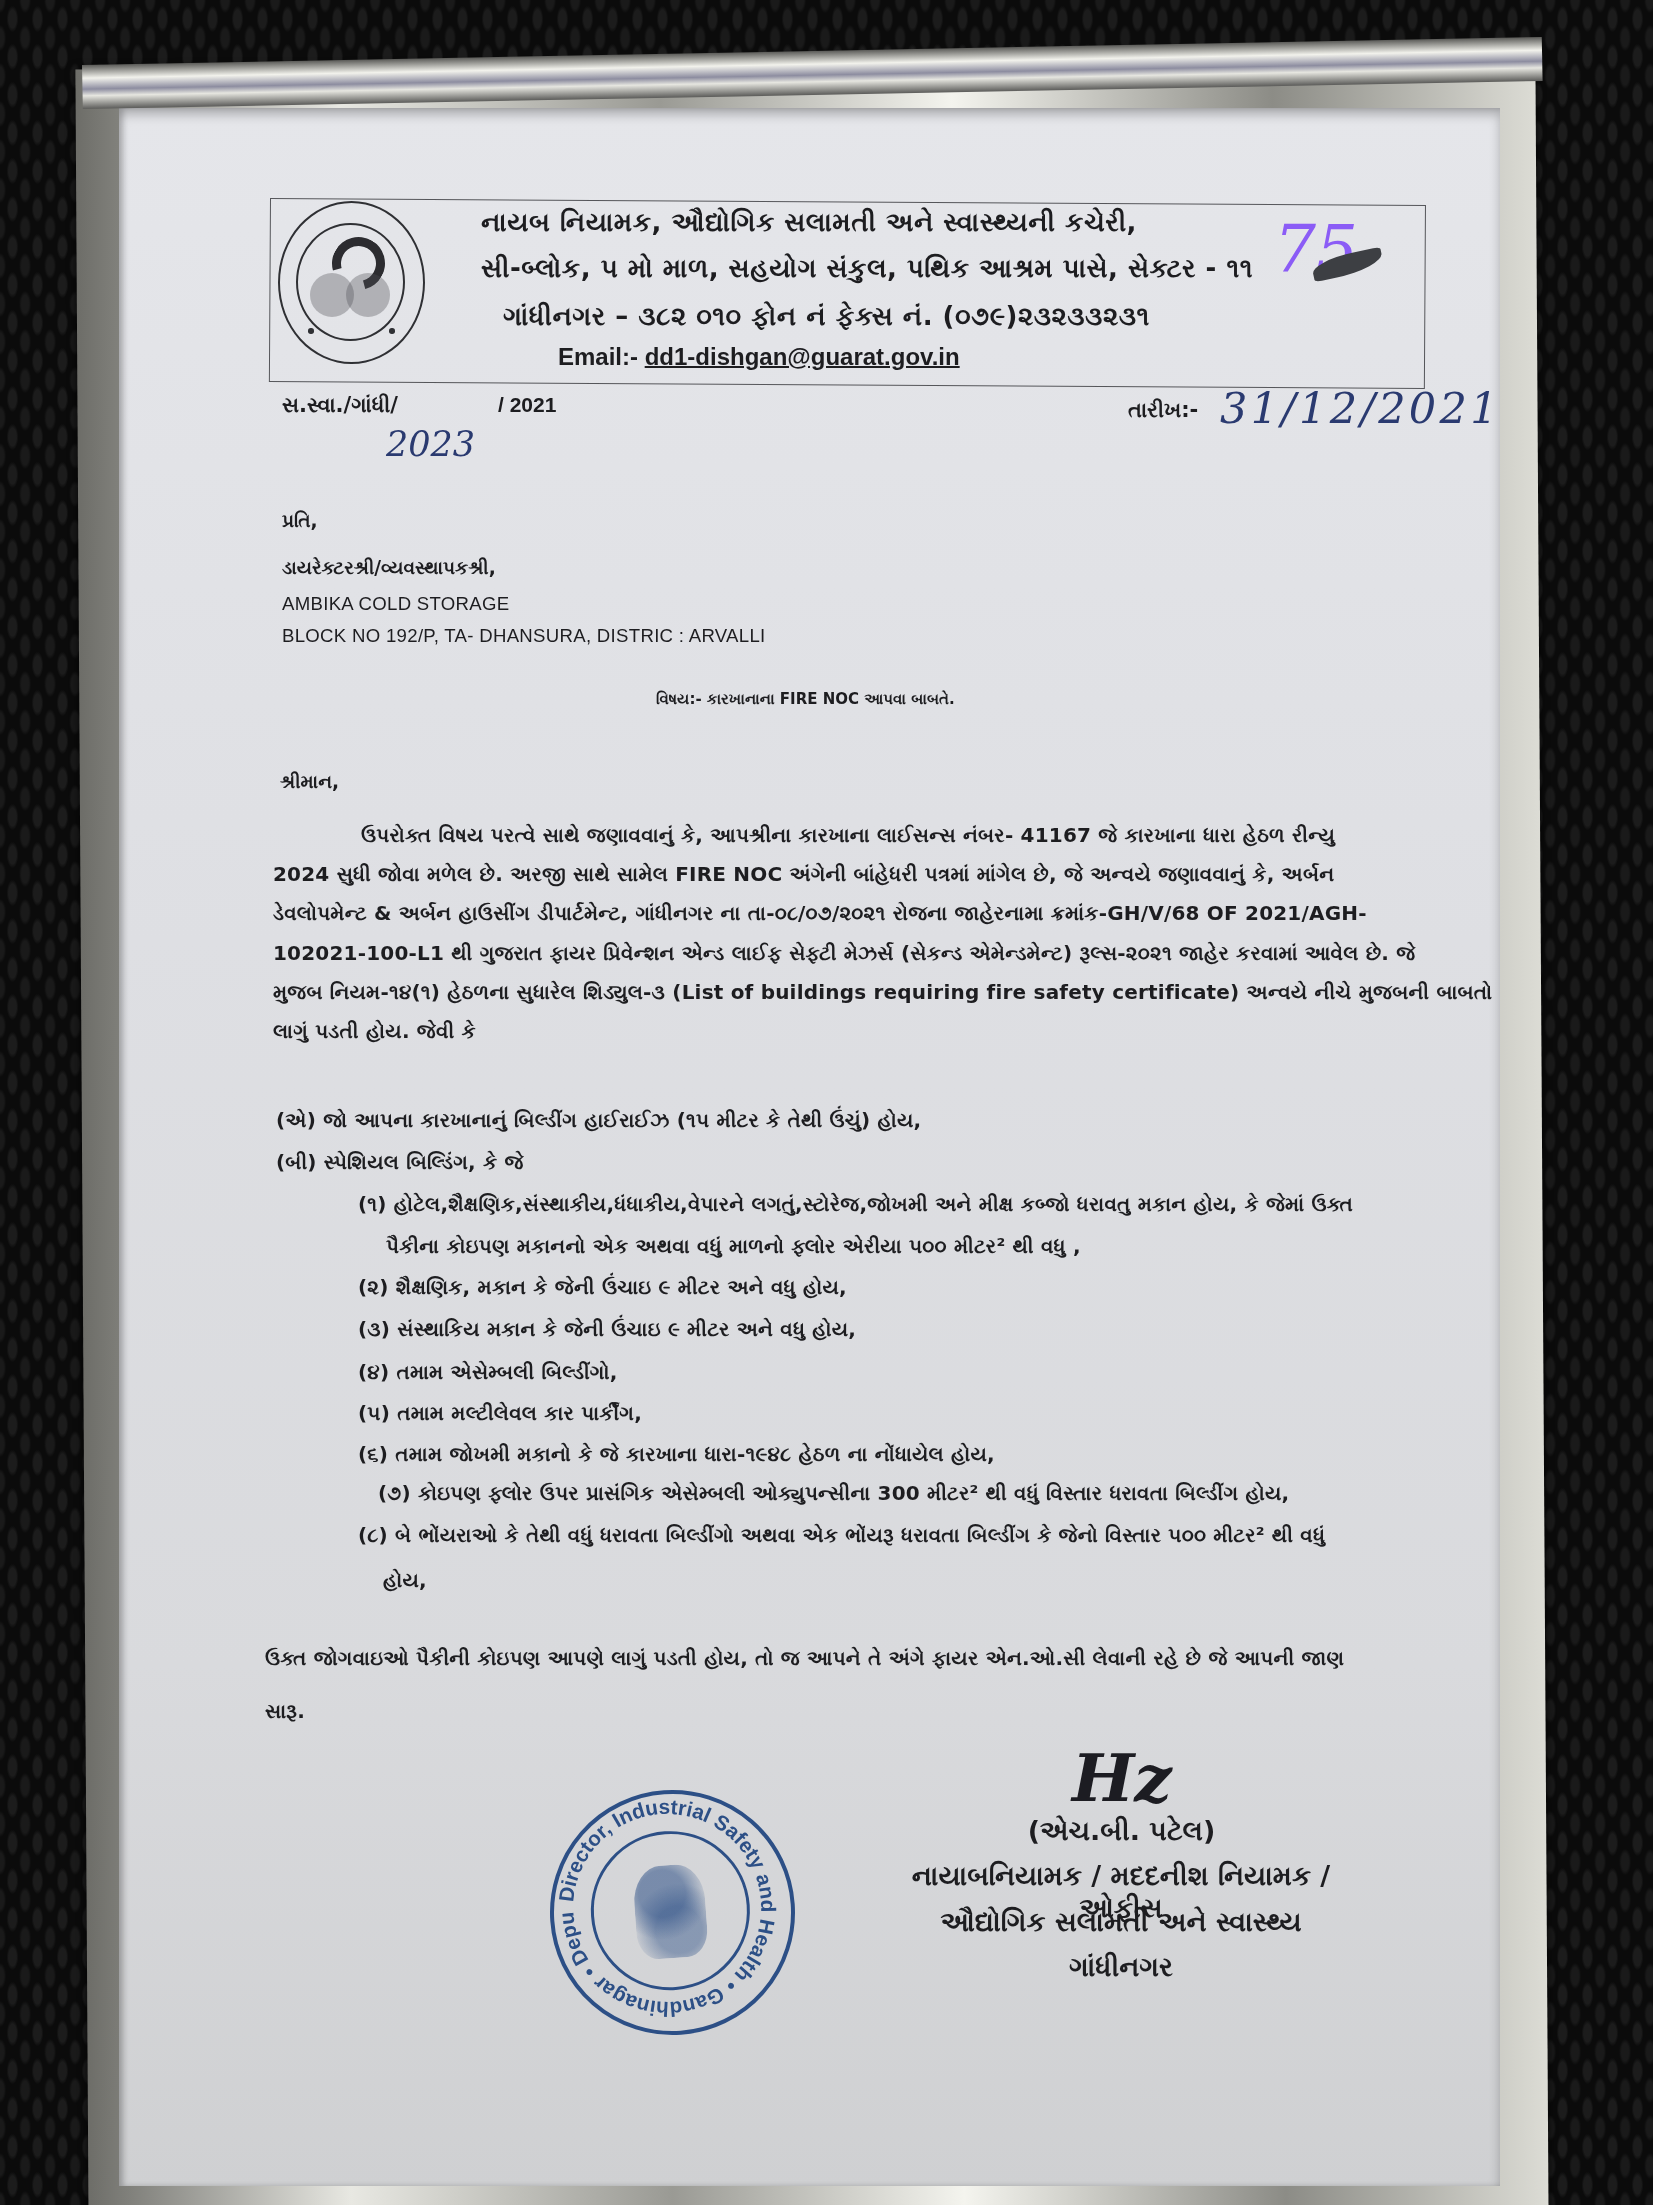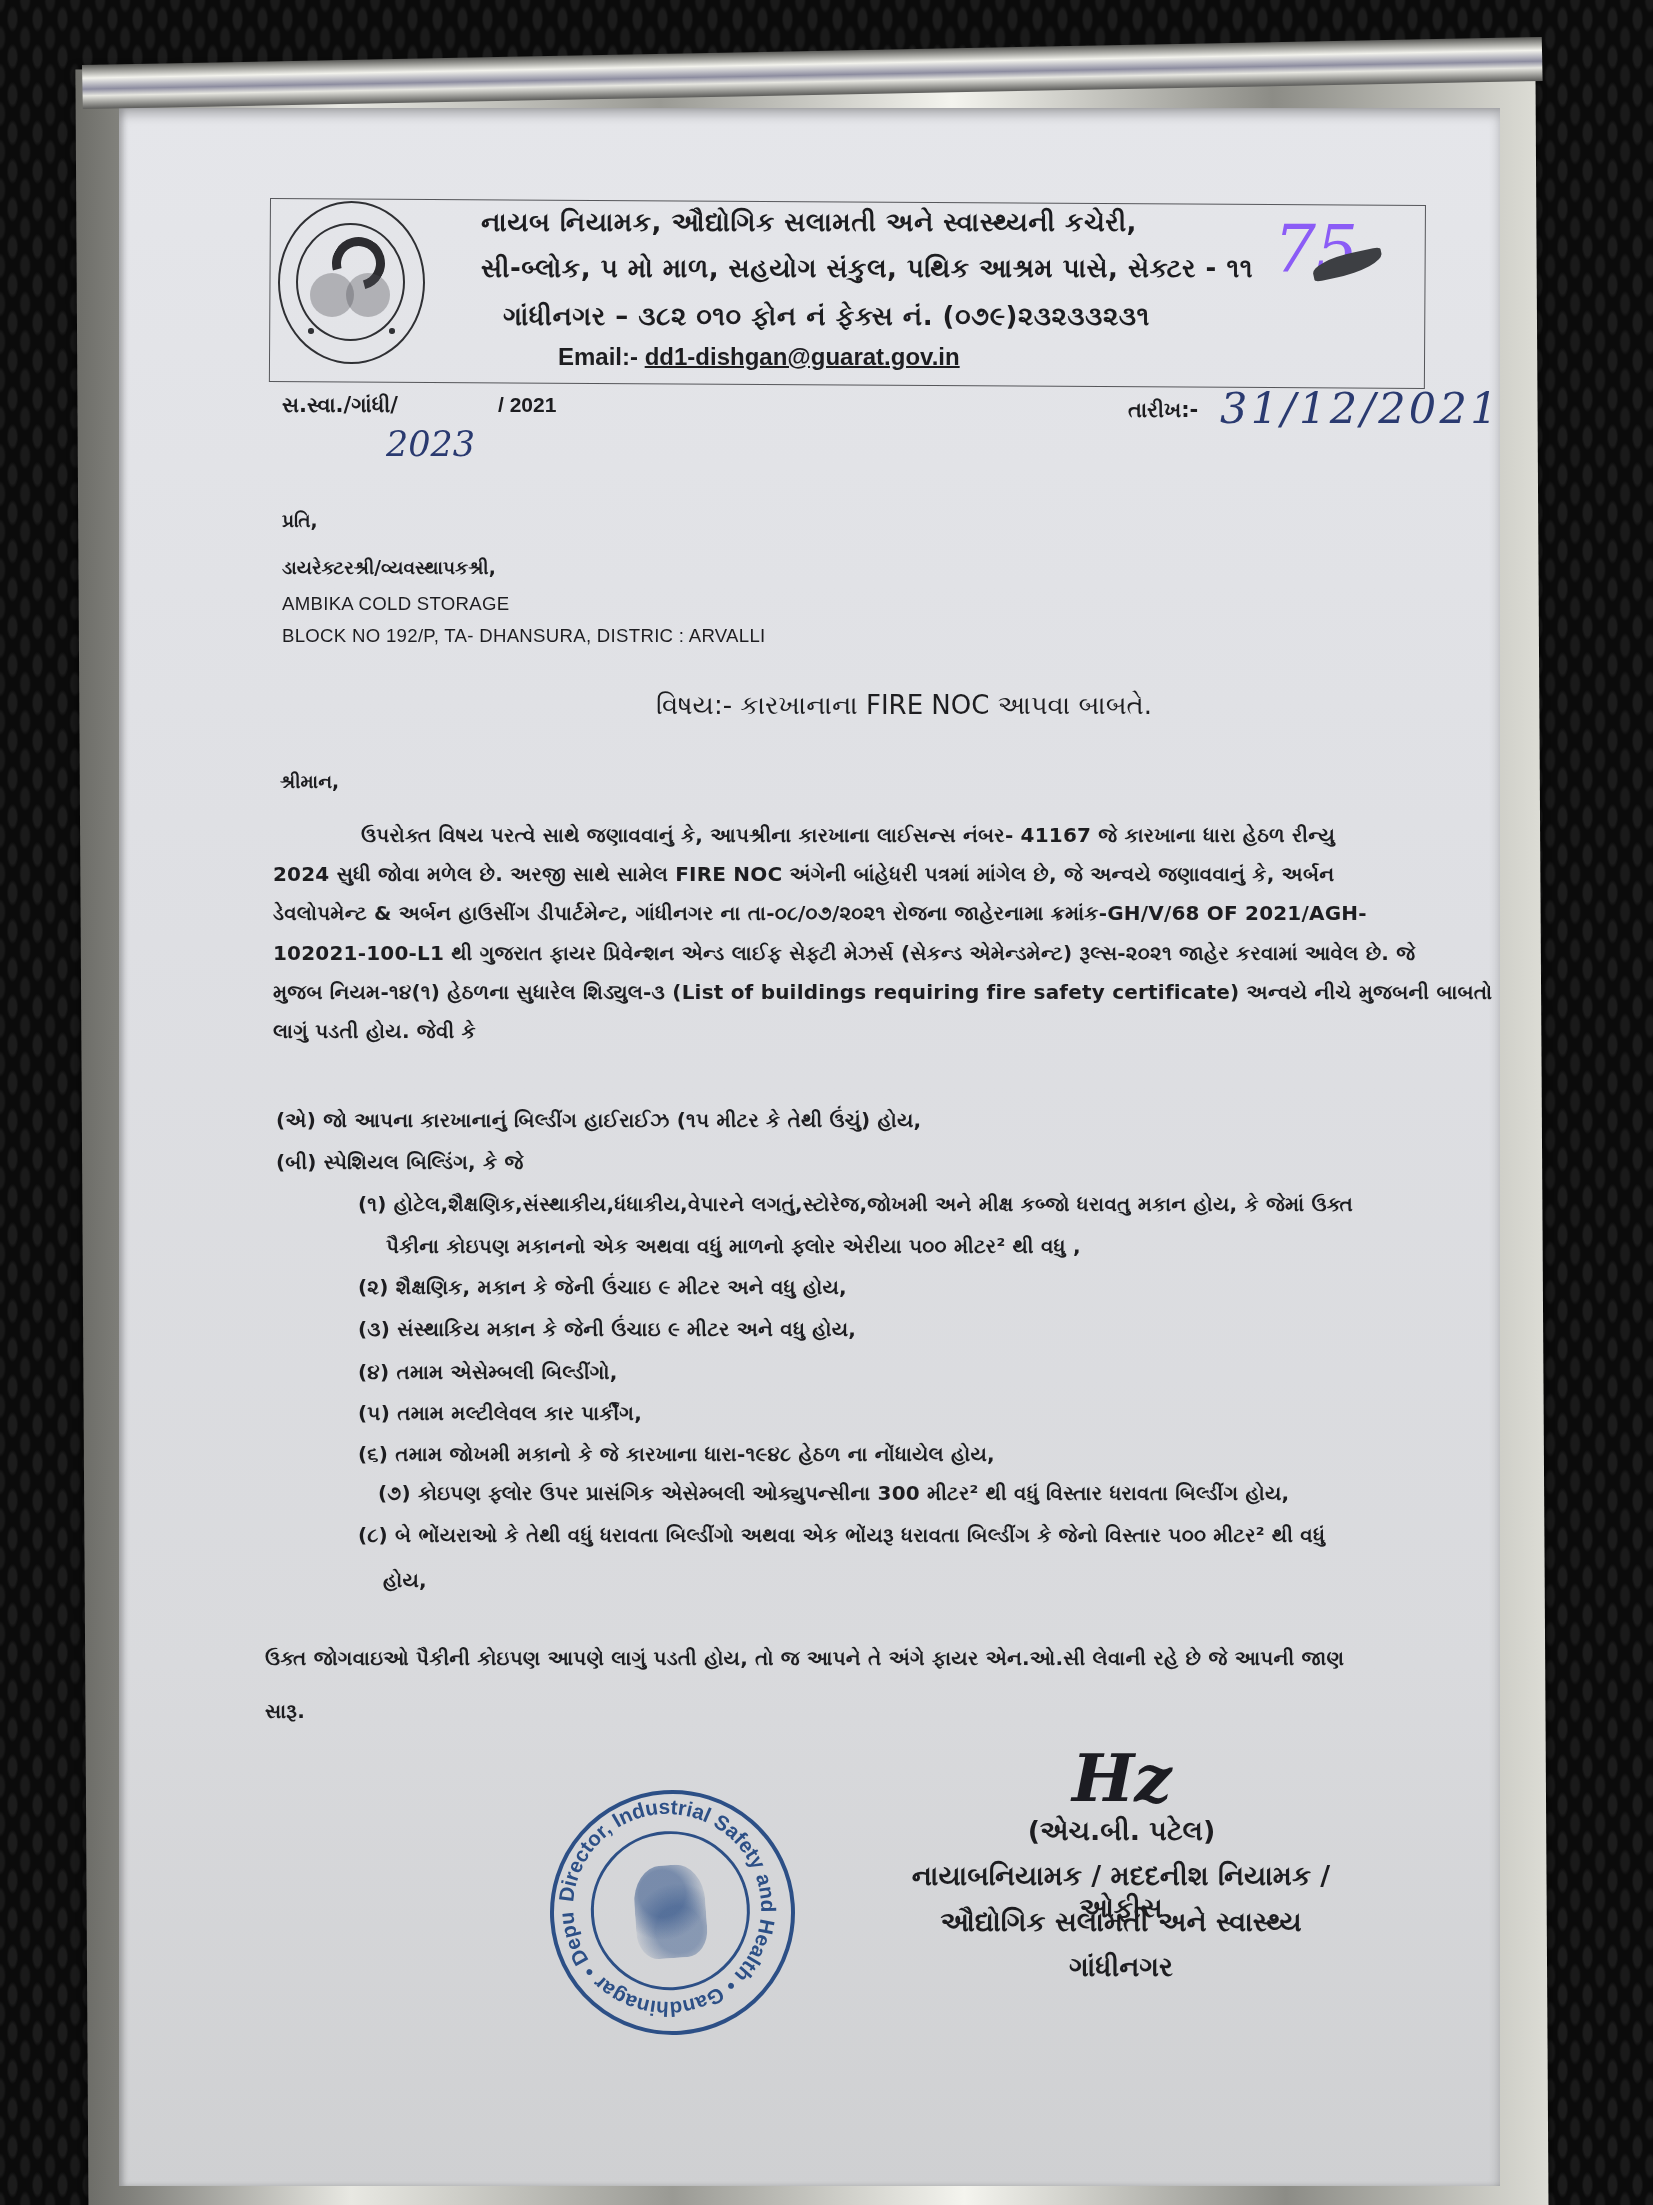--- a/index.html
+++ b/index.html
@@ -62,21 +62,21 @@
   .logo-right { position:absolute; left:1274px; top:211px; width:142px; height:142px; }
   .logo-right .seven { position:absolute; left:0; top:0; font-family:"DejaVu Serif", serif; font-size:66px; color:#8b5cf6; font-style:italic; }
   .logo-right .swoosh { position:absolute; left:38px; top:43px; width:71px; height:21px; background:#3d3f43; border-radius:60% 10% 70% 10%; transform:rotate(-12deg); }
 
   .ref { font-size:21px; font-weight:bold; }
   .handwrite { font-family:"DejaVu Serif", serif; font-style:italic; color:#2a3a70; }
 
   .addr { font-size:18.6px; font-weight:bold; }
   .addr-en { font-family:"Liberation Sans", sans-serif; font-size:18.6px; font-weight:normal; letter-spacing:0.3px; }
 
-  .subject { font-size:26px; font-weight:normal; }
+  .subject { font-size:15px; font-weight:bold; }
   .body-text { font-size:20px; font-weight:bold; letter-spacing:0.2px; }
   .body-line { position:absolute; left:273px; width:1138px; white-space:nowrap; overflow:visible; }
 
   .sig-block { position:absolute; text-align:center; font-weight:bold; font-size:27px; }
 
   .stamp {
     position:absolute; left:550px; top:1790px; width:237px; height:237px;
     border:4.9px solid #2c4f86; border-radius:50%;
     color:#2c4f86;
     transform:rotate(-4deg);

